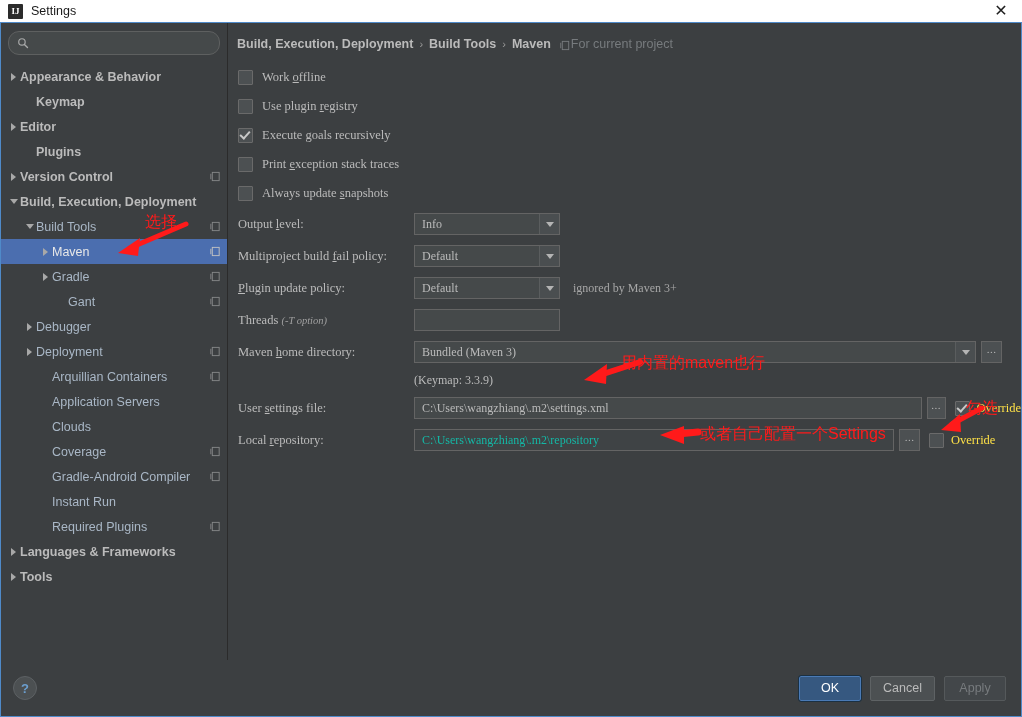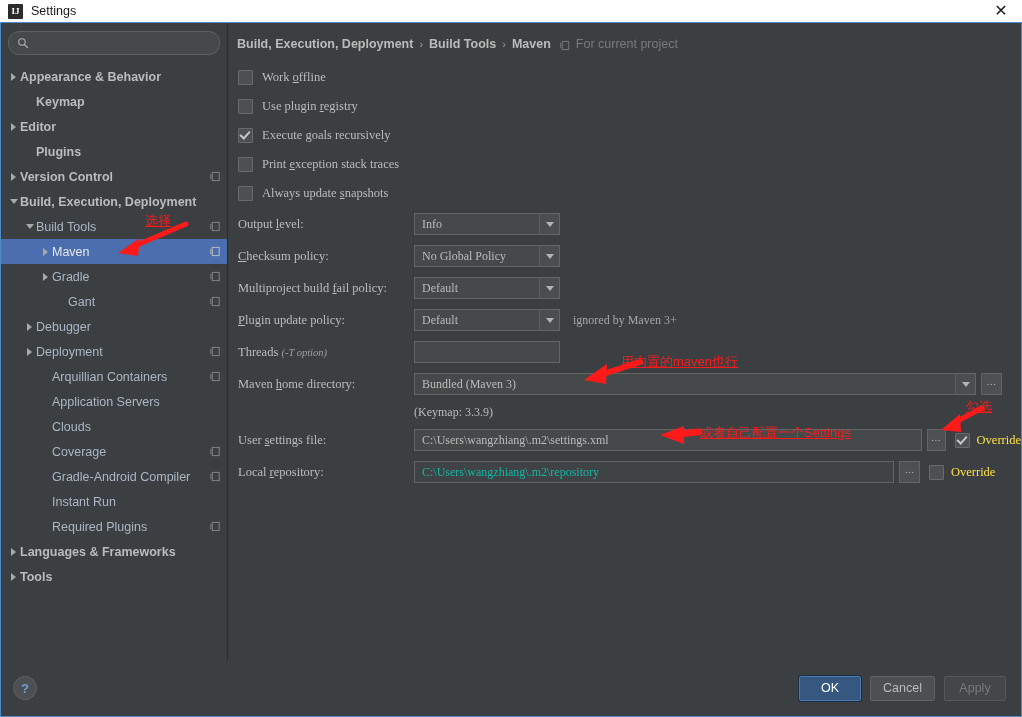--- a/index.html
+++ b/index.html
@@ -174,21 +174,20 @@
     color: #9a9a9a;
     font-weight: normal;
     font-size: 11px;
   }
   .crumb-scope-note {
     color: #777b7e;
     font-weight: normal;
     margin-left: 9px;
     display: flex;
     align-items: flex-end;
-    gap: 5px;
   }
 
   .form {
     padding: 12px 0 0 10px;
     font-family: Liberation Serif, serif;
   }
 
   
   .cb-row {
     height: 29px;
@@ -386,24 +385,23 @@
   .anno-layer {
     position: absolute;
     left: 0; top: 0;
     width: 1022px; height: 717px;
     pointer-events: none;
     z-index: 50;
   }
   .anno-text {
     position: absolute;
     color: #ff1a1a;
-    font-size: 13px;
+    font-size: 16px;
     font-family: "Liberation Sans", sans-serif;
     white-space: nowrap;
-    text-decoration: underline;
   }
 </style>
 </head>
 <body>
 
 <div class="titlebar">
   <div class="title-icon">IJ</div>
   <div class="title-text">Settings</div>
   <div class="close-btn">✕</div>
 </div>
@@ -616,29 +614,20 @@
         <div class="frow">
           <div class="lbl"><span id="lbl-output">Output <span class="mn">l</span>evel:</span></div>
           <div class="combo">
             <span class="cval">Info</span>
             <span class="carrow">
                 <i></i>
               </span>
           </div>
         </div>
 
-        <div class="frow">
-          <div class="lbl"><span id="lbl-checksum"><span class="mn">C</span>hecksum policy:</span></div>
-          <div class="combo">
-            <span class="cval">No Global Policy</span>
-            <span class="carrow">
-                <i></i>
-              </span>
-          </div>
-        </div>
 
         <div class="frow">
           <div class="lbl"><span id="lbl-multi">Multiproject build <span class="mn">f</span>ail policy:</span></div>
           <div class="combo">
             <span class="cval">Default</span>
             <span class="carrow">
                 <i></i>
               </span>
           </div>
         </div>

